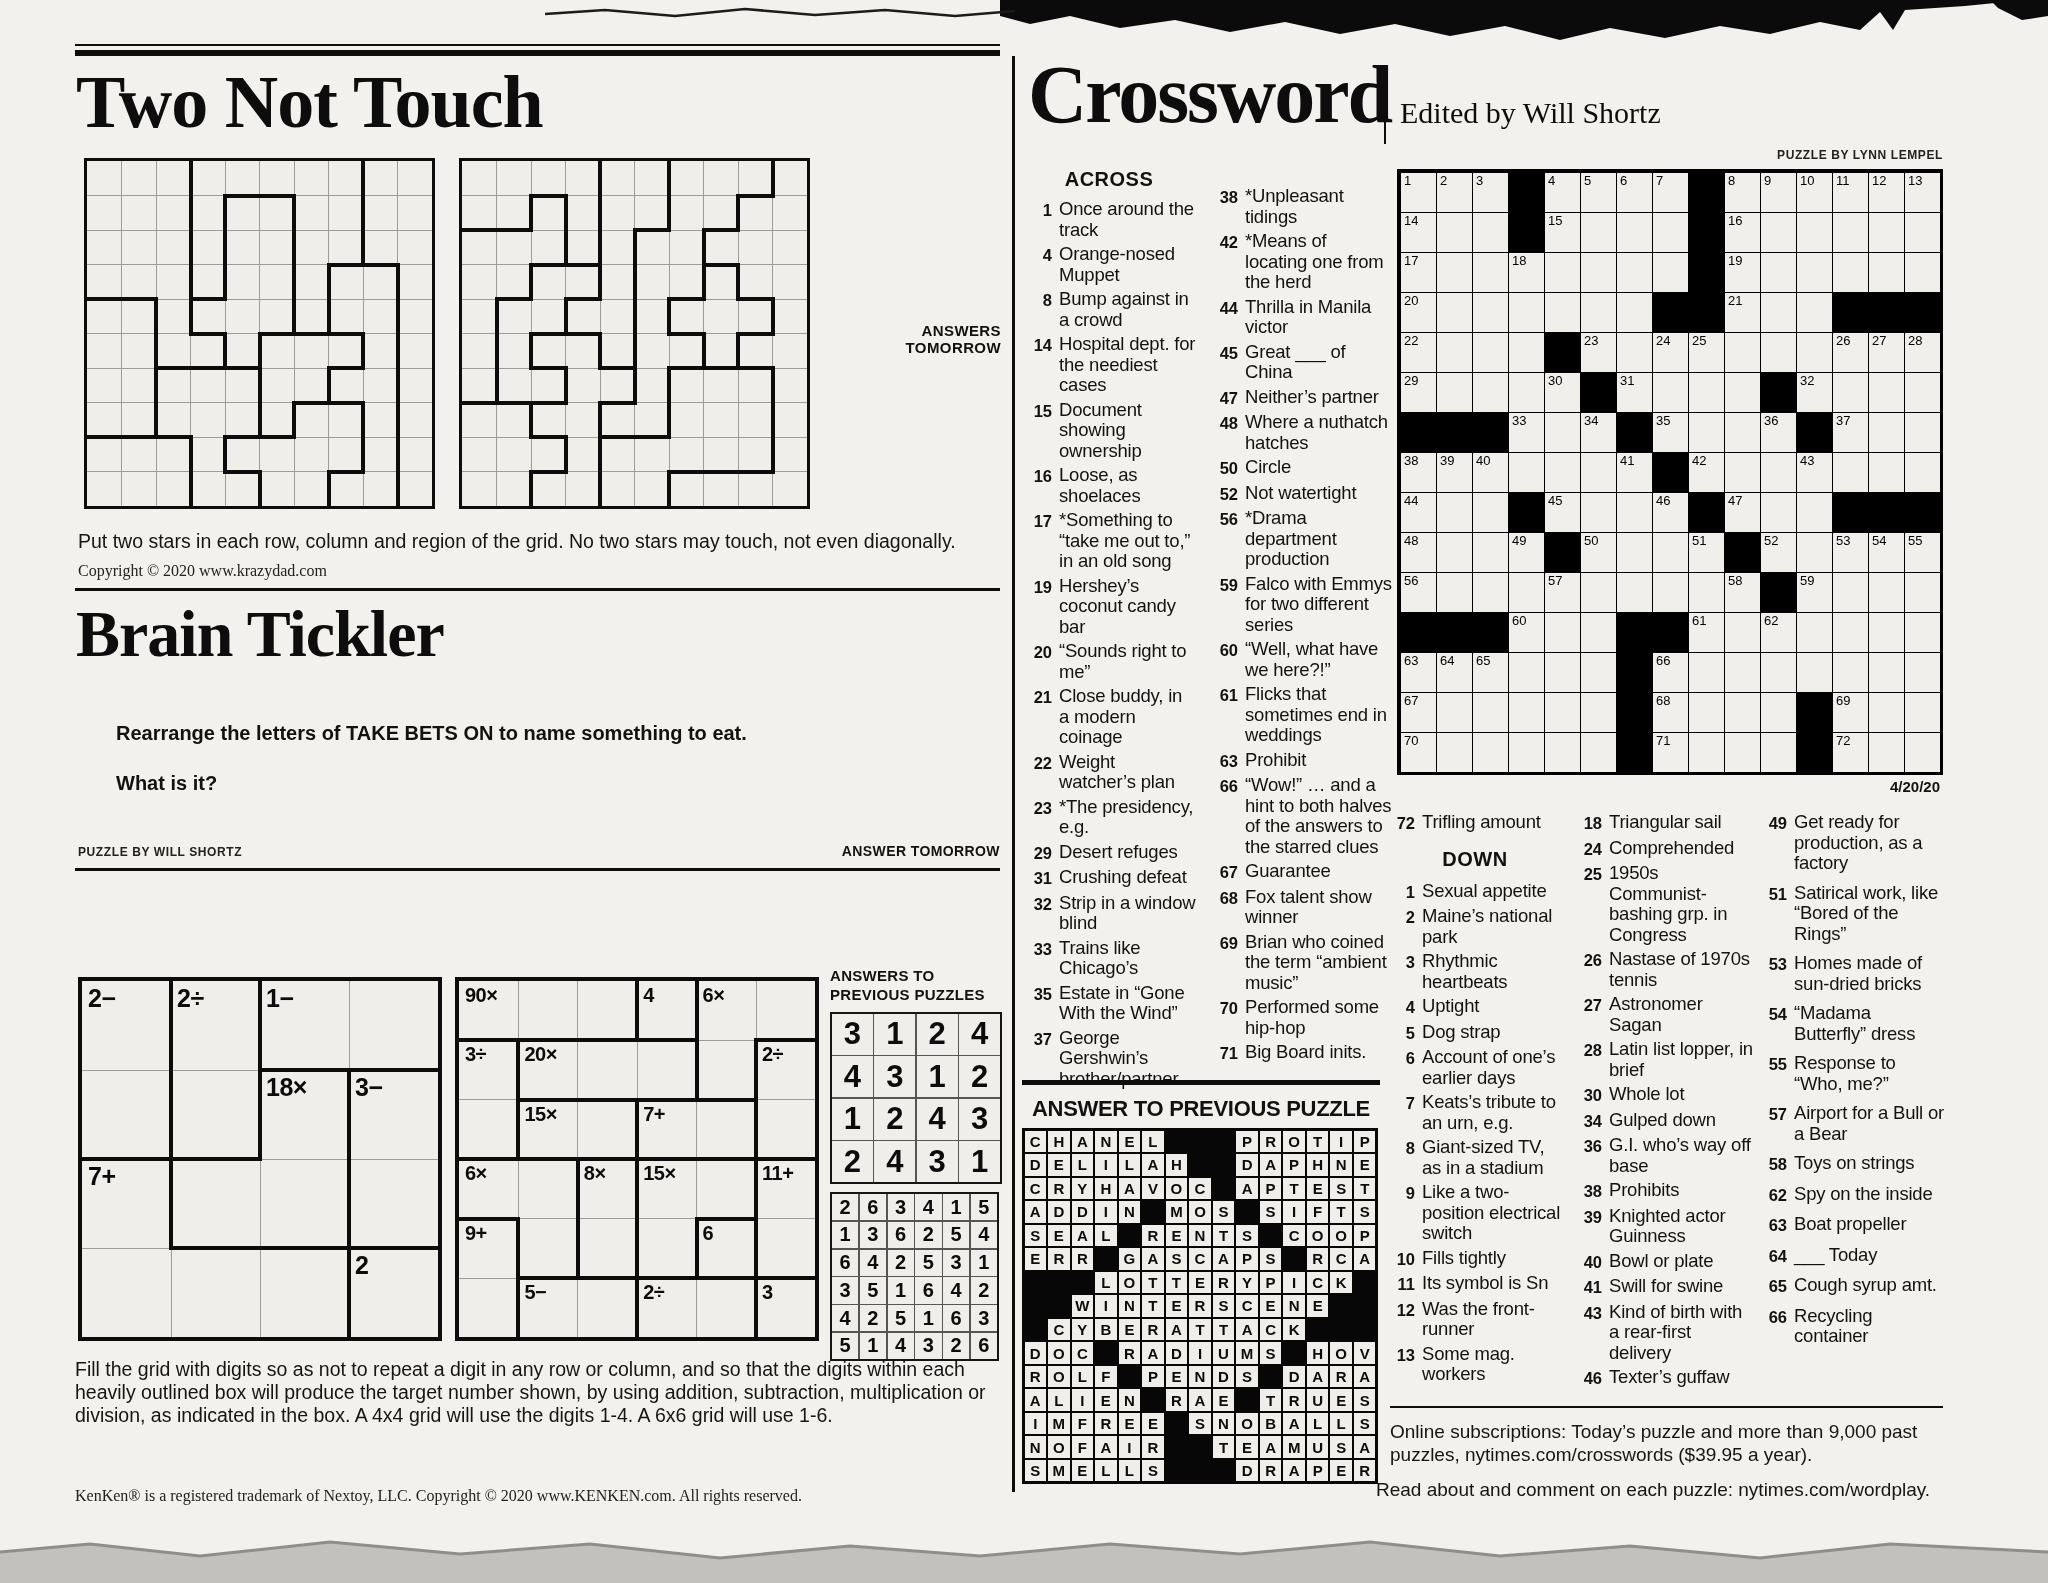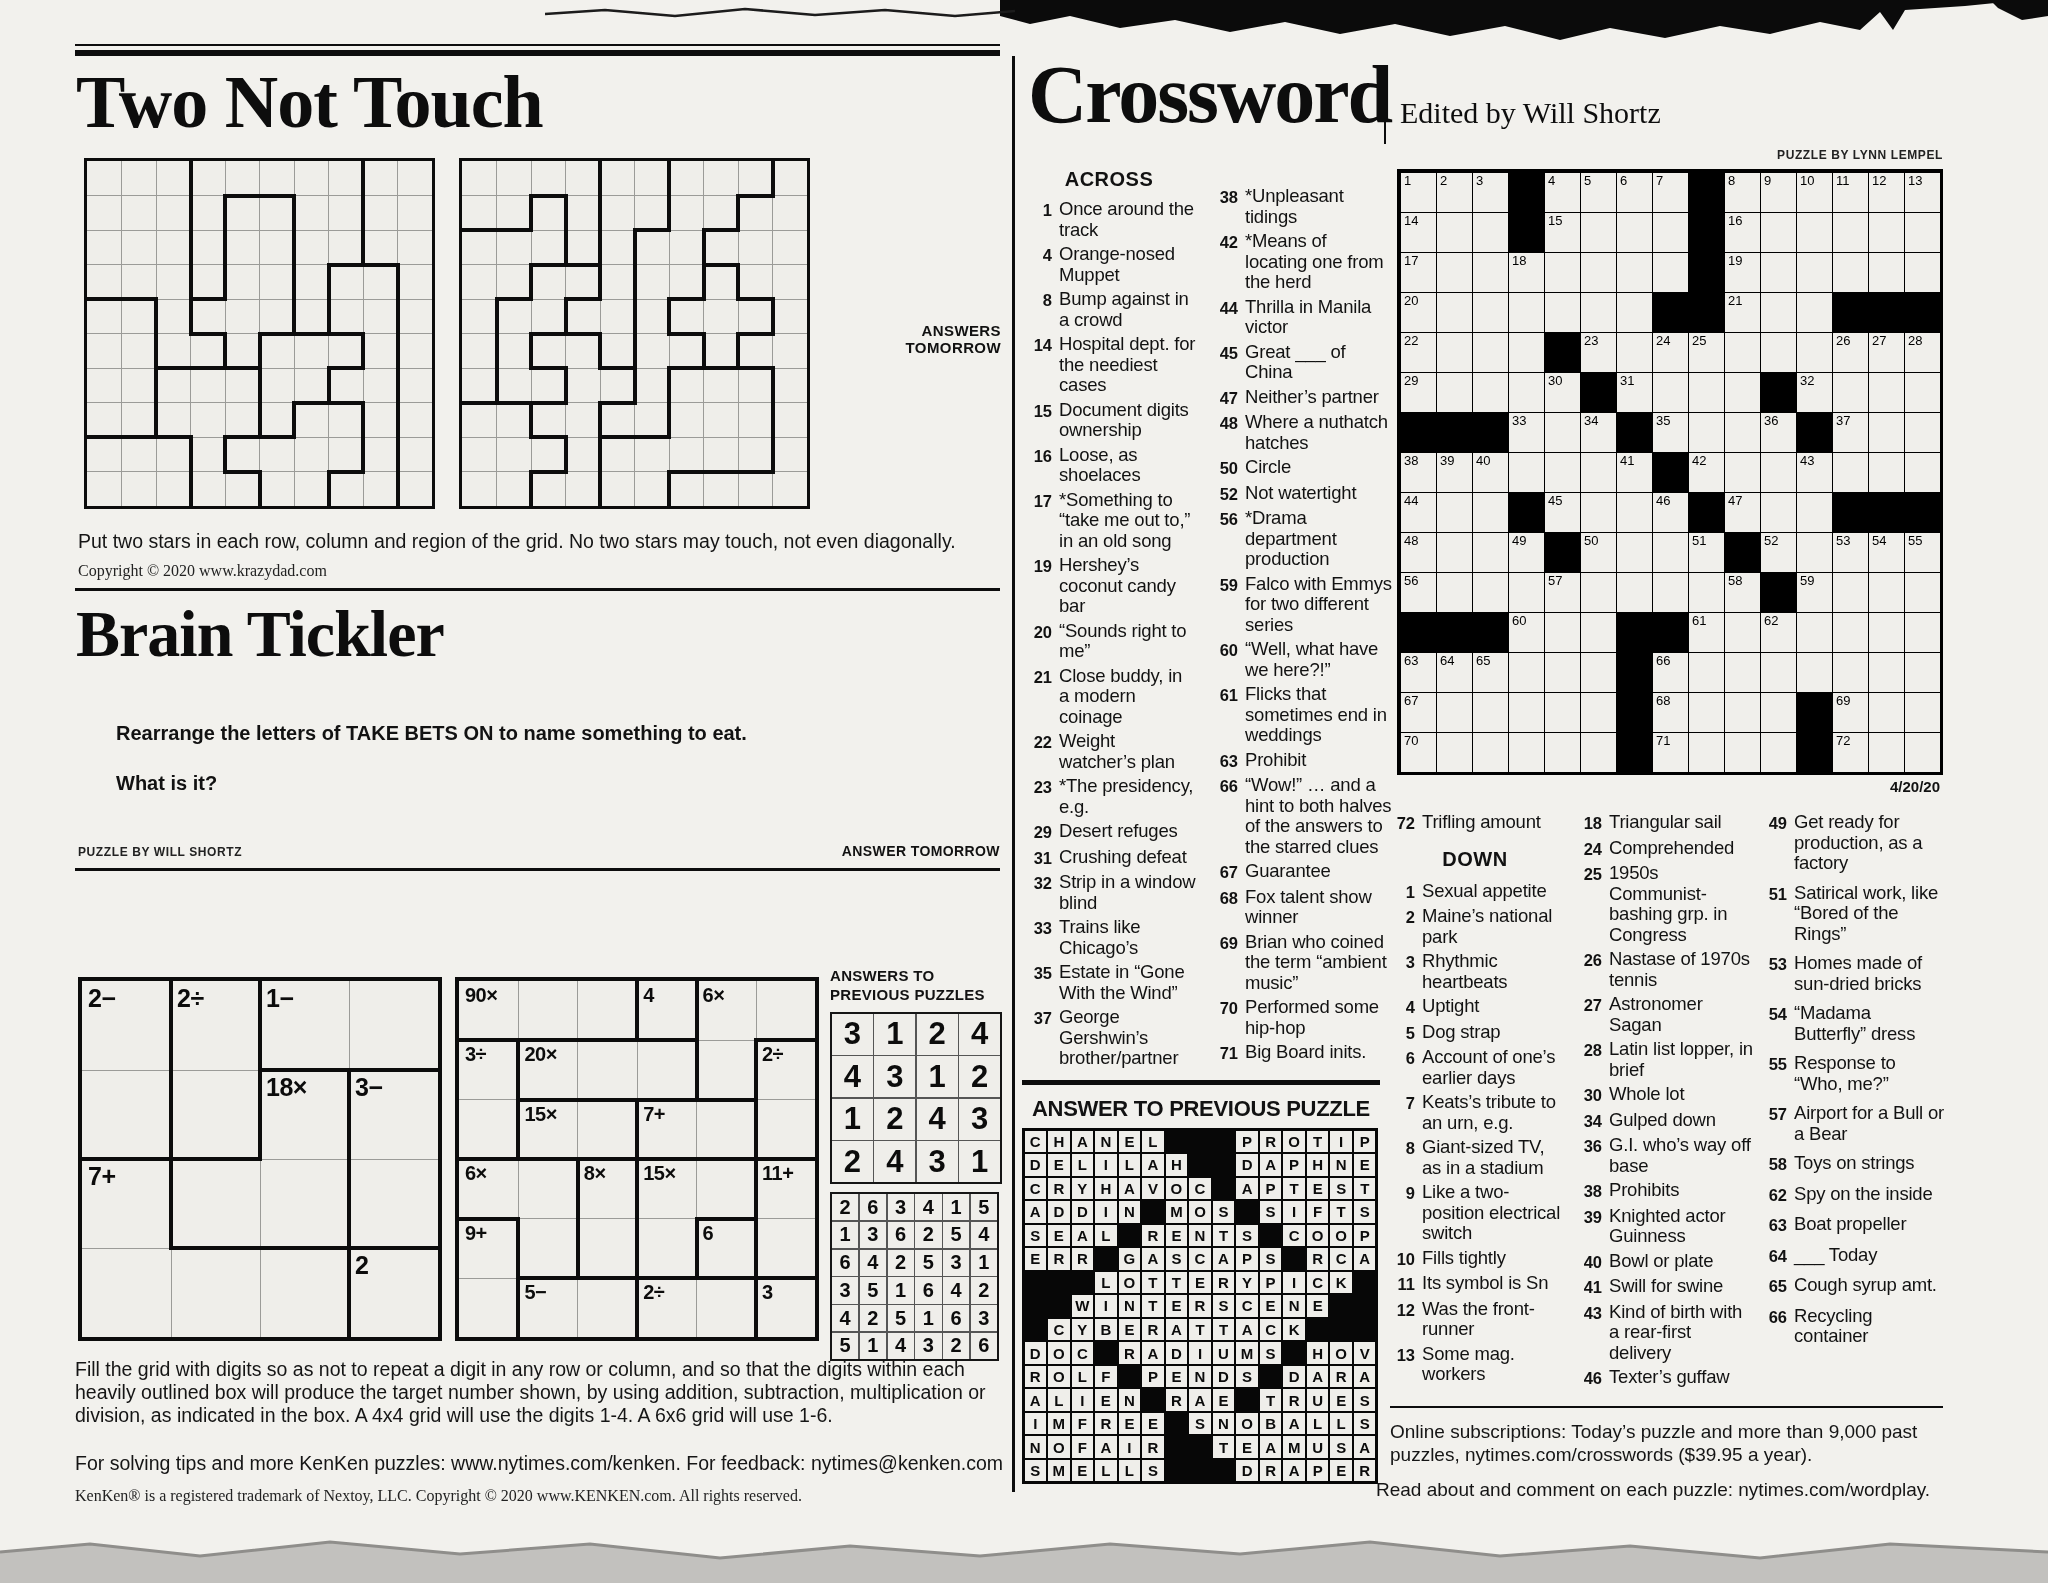--- a/index.html
+++ b/index.html
@@ -414,21 +414,20 @@
       <div class="scell" style="font-size: 20px;">3</div>
       <div class="scell" style="font-size: 20px;">5</div>
       <div class="scell" style="font-size: 20px;">1</div>
       <div class="scell" style="font-size: 20px;">4</div>
       <div class="scell" style="font-size: 20px;">3</div>
       <div class="scell" style="font-size: 20px;">2</div>
       <div class="scell" style="font-size: 20px;">6</div>
     </div>
 
   <div class="abs body19" style="left:75px;top:1358px;width:935px;">Fill the grid with digits so as not to repeat a digit in any row or column, and so that the digits within each heavily outlined box will produce the target number shown, by using addition, subtraction, multiplication or division, as indicated in the box. A 4x4 grid will use the digits 1-4. A 6x6 grid will use 1-6.</div>
-  <div class="abs body19" style="left:75px;top:1452px;width:935px;">For solving tips and more KenKen puzzles: www.nytimes.com/kenken. For feedback: nytimes@kenken.com</div>
   <div class="abs smalltext" style="left:75px;top:1487px;">KenKen® is a registered trademark of Nextoy, LLC. Copyright © 2020 www.KENKEN.com. All rights reserved.</div>
 
   <div class="rule" style="left:1012px;top:56px;width:2.5px;height:1436px;"></div>
 
   <div class="abs serif" style="left:1028px;top:48px;font-size:82px;letter-spacing:-2px;">Crossword</div>
   <div class="rule" style="left:1384px;top:72px;width:1.5px;height:72px;"></div>
   <div class="abs serif" style="left:1400px;top:96px;font-size:30px;font-weight:normal;letter-spacing:0;">Edited by Will Shortz</div>
   <div class="abs smallcaps" style="left:1600px;top:148px;width:343px;text-align:right;">PUZZLE BY LYNN LEMPEL</div>
 
   <div id="acrossCol1" class="cluecol" style="left:1022px;top:164px;width:174px;">
@@ -444,21 +443,21 @@
       <div class="clue">
         <span class="cnum">8</span>
         <span class="ctxt">Bump against in a crowd</span>
       </div>
       <div class="clue">
         <span class="cnum">14</span>
         <span class="ctxt">Hospital dept. for the neediest cases</span>
       </div>
       <div class="clue">
         <span class="cnum">15</span>
-        <span class="ctxt">Document digits ownership</span>
+        <span class="ctxt">Document showing ownership</span>
       </div>
       <div class="clue">
         <span class="cnum">16</span>
         <span class="ctxt">Loose, as shoelaces</span>
       </div>
       <div class="clue">
         <span class="cnum">17</span>
         <span class="ctxt">*Something to “take me out to,” in an old song</span>
       </div>
       <div class="clue">

